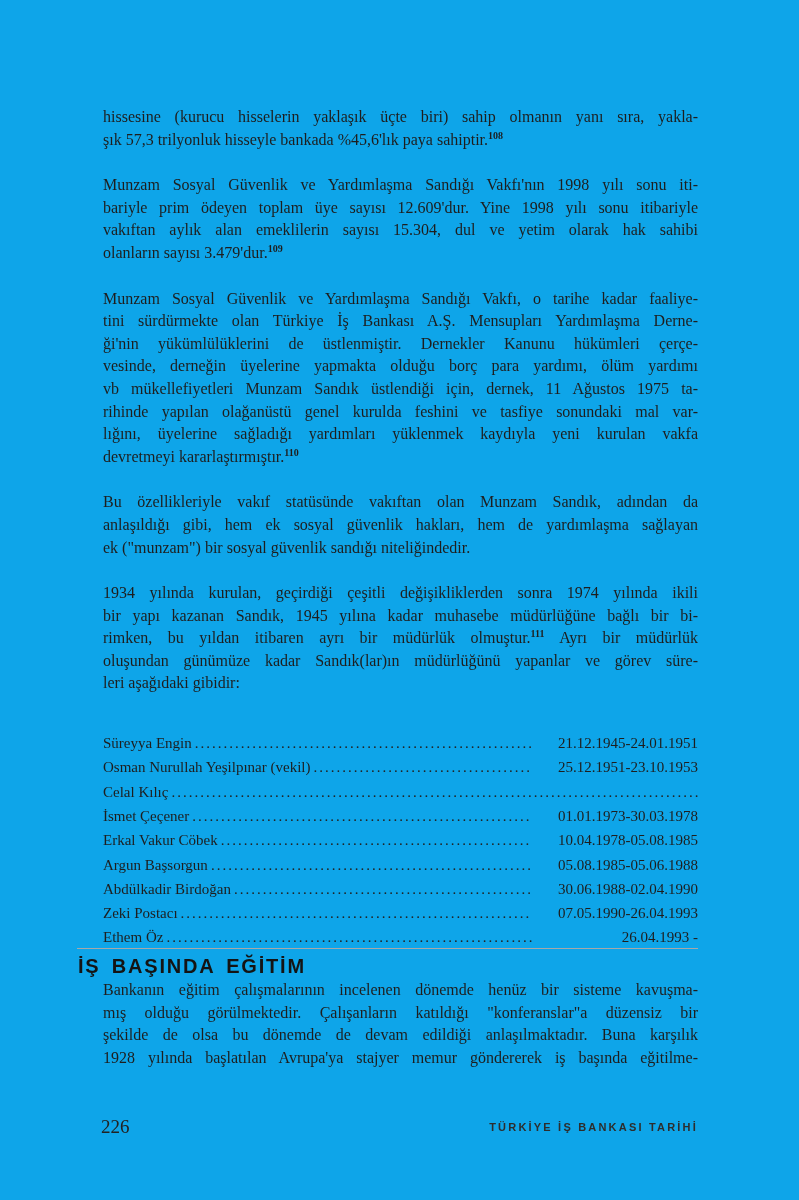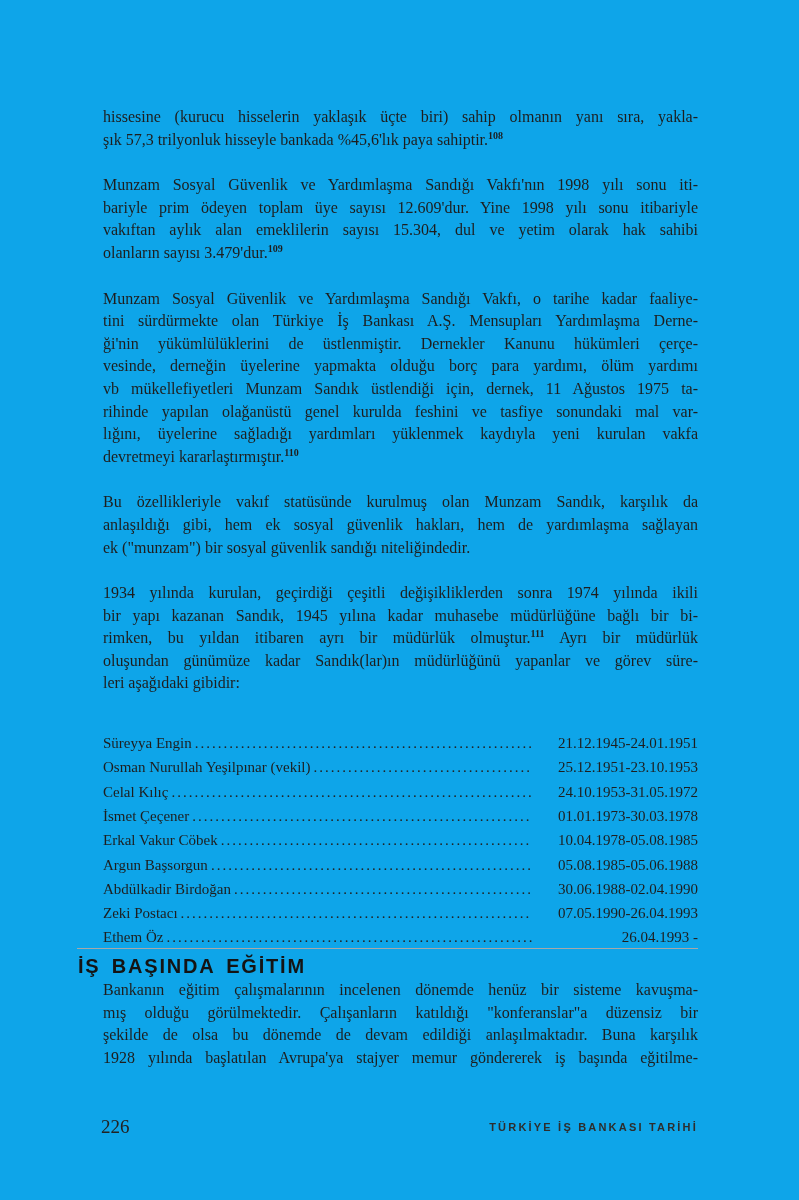--- a/index.html
+++ b/index.html
@@ -147,21 +147,21 @@
         <div class="jline">Munzam Sosyal Güvenlik ve Yardımlaşma Sandığı Vakfı, o tarihe kadar faaliye-</div>
         <div class="jline">tini sürdürmekte olan Türkiye İş Bankası A.Ş. Mensupları Yardımlaşma Derne-</div>
         <div class="jline">ği'nin yükümlülüklerini de üstlenmiştir. Dernekler Kanunu hükümleri çerçe-</div>
         <div class="jline">vesinde, derneğin üyelerine yapmakta olduğu borç para yardımı, ölüm yardımı</div>
         <div class="jline">vb mükellefiyetleri Munzam Sandık üstlendiği için, dernek, 11 Ağustos 1975 ta-</div>
         <div class="jline">rihinde yapılan olağanüstü genel kurulda feshini ve tasfiye sonundaki mal var-</div>
         <div class="jline">lığını, üyelerine sağladığı yardımları yüklenmek kaydıyla yeni kurulan vakfa</div>
         <div class="jline final">devretmeyi kararlaştırmıştır.<sup>110</sup></div>
       </div>
     <div class="para">
-        <div class="jline">Bu özellikleriyle vakıf statüsünde kurulmuş olan Munzam Sandık, karşılık da</div>
+        <div class="jline">Bu özellikleriyle vakıf statüsünde vakıftan olan Munzam Sandık, adından da</div>
         <div class="jline">anlaşıldığı gibi, hem ek sosyal güvenlik hakları, hem de yardımlaşma sağlayan</div>
         <div class="jline final">ek ("munzam") bir sosyal güvenlik sandığı niteliğindedir.</div>
       </div>
     <div class="para">
         <div class="jline">1934 yılında kurulan, geçirdiği çeşitli değişikliklerden sonra 1974 yılında ikili</div>
         <div class="jline">bir yapı kazanan Sandık, 1945 yılına kadar muhasebe müdürlüğüne bağlı bir bi-</div>
         <div class="jline">rimken, bu yıldan itibaren ayrı bir müdürlük olmuştur.<sup>111</sup> Ayrı bir müdürlük</div>
         <div class="jline">oluşundan günümüze kadar Sandık(lar)ın müdürlüğünü yapanlar ve görev süre-</div>
         <div class="jline final">leri aşağıdaki gibidir:</div>
       </div>
@@ -172,21 +172,20 @@
           <span class="rdate">21.12.1945-24.01.1951</span>
         </div>
         <div class="roster-row">
           <span class="rname">Osman Nurullah Yeşilpınar (vekil)</span>
           <span class="dots"></span>
           <span class="rdate">25.12.1951-23.10.1953</span>
         </div>
         <div class="roster-row">
           <span class="rname">Celal Kılıç</span>
           <span class="dots"></span>
-          <span class="rdate">24.10.1953-31.05.1972</span>
         </div>
         <div class="roster-row">
           <span class="rname">İsmet Çeçener</span>
           <span class="dots"></span>
           <span class="rdate">01.01.1973-30.03.1978</span>
         </div>
         <div class="roster-row">
           <span class="rname">Erkal Vakur Cöbek</span>
           <span class="dots"></span>
           <span class="rdate">10.04.1978-05.08.1985</span>

